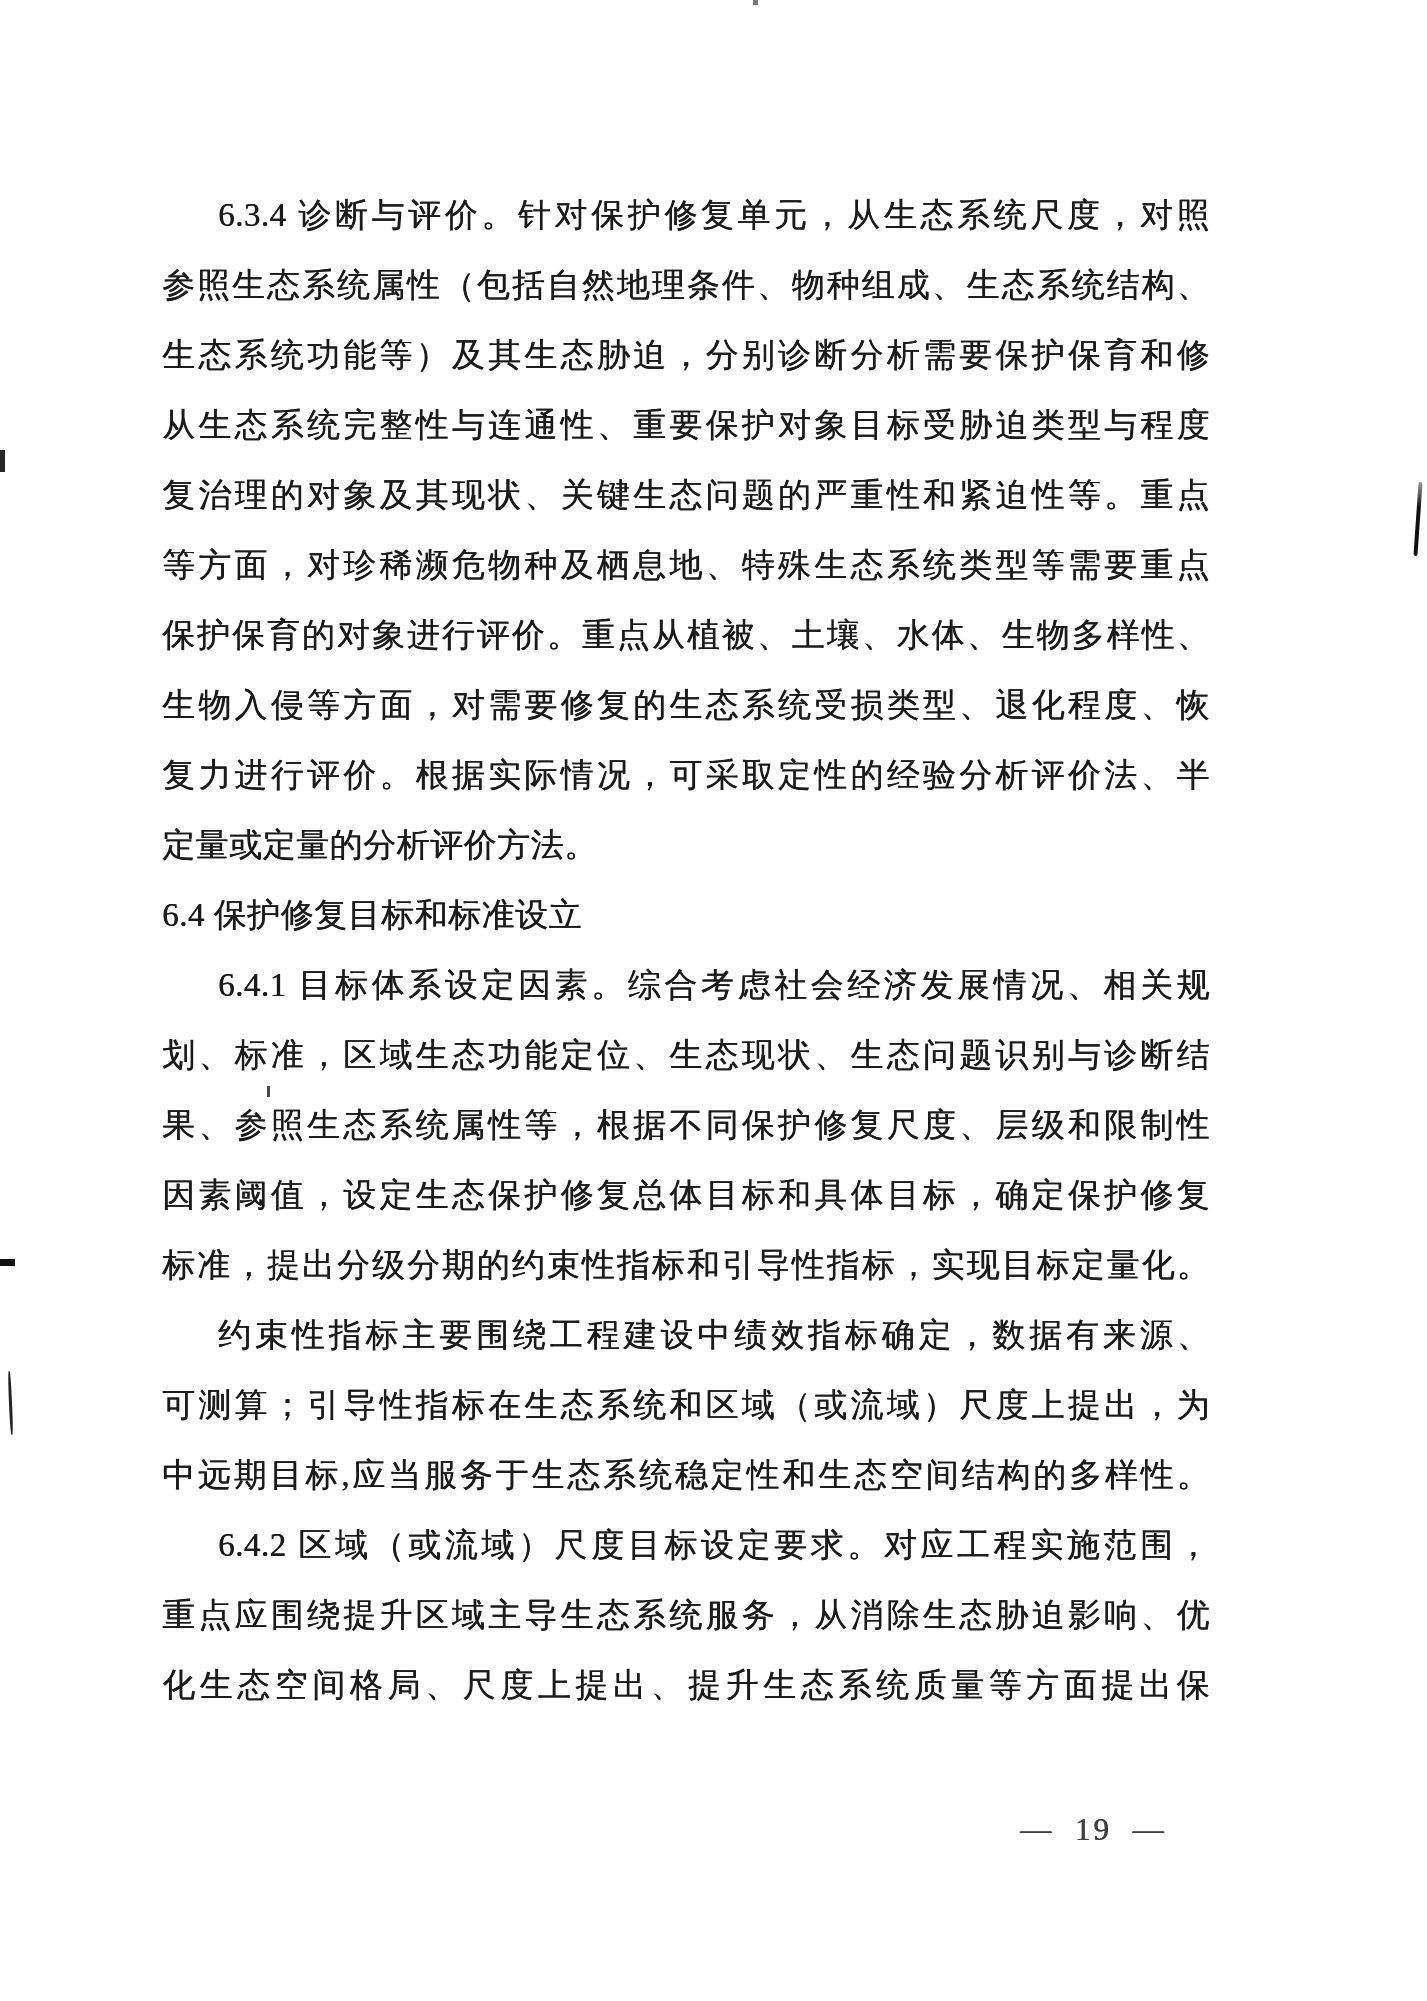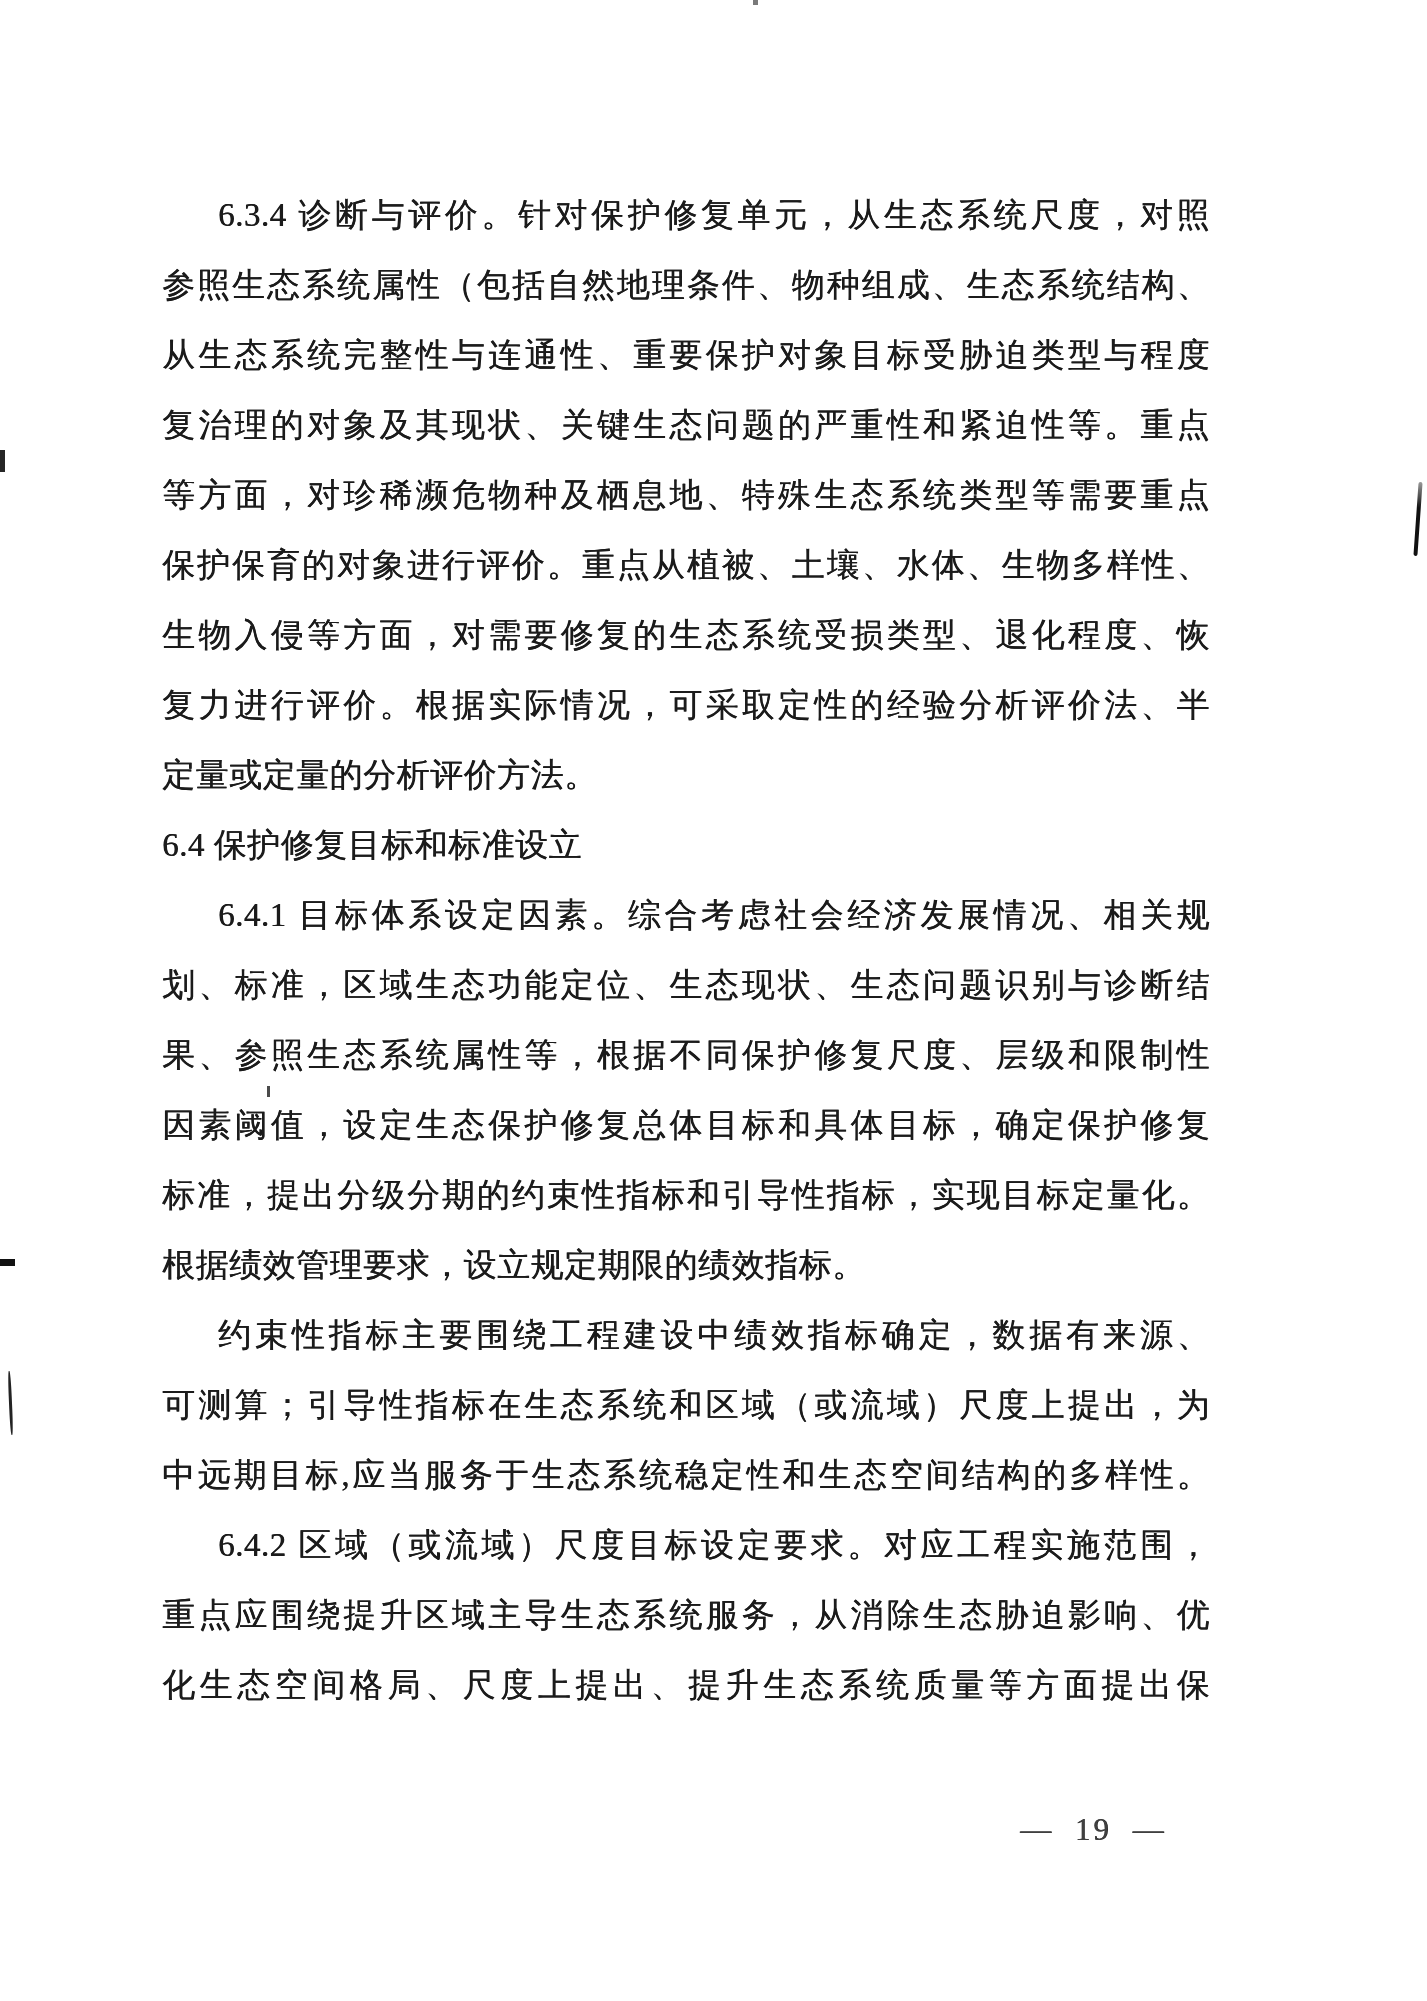--- a/index.html
+++ b/index.html
@@ -64,34 +64,34 @@
   .a-small-tick      { left: 267px;  top: 1086px; width: 3px;  height: 11px; background: #4a4a4a; }
 </style>
 </head>
 <body>
 
 <div class="page">
 
   <div class="textblock">
     <div class="ln ind">6.3.4 诊断与评价。针对保护修复单元，从生态系统尺度，对照</div>
     <div class="ln">参照生态系统属性（包括自然地理条件、物种组成、生态系统结构、</div>
+    <div class="ln">生态系统功能等）及其生态胁迫，分别诊断分析需要保护保育和修</div>
     <div class="ln">从生态系统完整性与连通性、重要保护对象目标受胁迫类型与程度</div>
     <div class="ln">复治理的对象及其现状、关键生态问题的严重性和紧迫性等。重点</div>
     <div class="ln">等方面，对珍稀濒危物种及栖息地、特殊生态系统类型等需要重点</div>
     <div class="ln">保护保育的对象进行评价。重点从植被、土壤、水体、生物多样性、</div>
     <div class="ln">生物入侵等方面，对需要修复的生态系统受损类型、退化程度、恢</div>
     <div class="ln">复力进行评价。根据实际情况，可采取定性的经验分析评价法、半</div>
     <div class="ln nj">定量或定量的分析评价方法。</div>
     <div class="ln nj">6.4 保护修复目标和标准设立</div>
     <div class="ln ind">6.4.1 目标体系设定因素。综合考虑社会经济发展情况、相关规</div>
     <div class="ln">划、标准，区域生态功能定位、生态现状、生态问题识别与诊断结</div>
     <div class="ln">果、参照生态系统属性等，根据不同保护修复尺度、层级和限制性</div>
     <div class="ln">因素阈值，设定生态保护修复总体目标和具体目标，确定保护修复</div>
     <div class="ln">标准，提出分级分期的约束性指标和引导性指标，实现目标定量化。</div>
-    <div class="ln nj">根据绩效管理要求，设立规定期限的绩效指标。</div>
     <div class="ln ind">约束性指标主要围绕工程建设中绩效指标确定，数据有来源、</div>
     <div class="ln">可测算；引导性指标在生态系统和区域（或流域）尺度上提出，为</div>
     <div class="ln">中远期目标,应当服务于生态系统稳定性和生态空间结构的多样性。</div>
     <div class="ln ind">6.4.2 区域（或流域）尺度目标设定要求。对应工程实施范围，</div>
     <div class="ln">重点应围绕提升区域主导生态系统服务，从消除生态胁迫影响、优</div>
     <div class="ln">化生态空间格局、尺度上提出、提升生态系统质量等方面提出保</div>
   </div>
 
   <div class="page-number">— 19 —</div>
 

